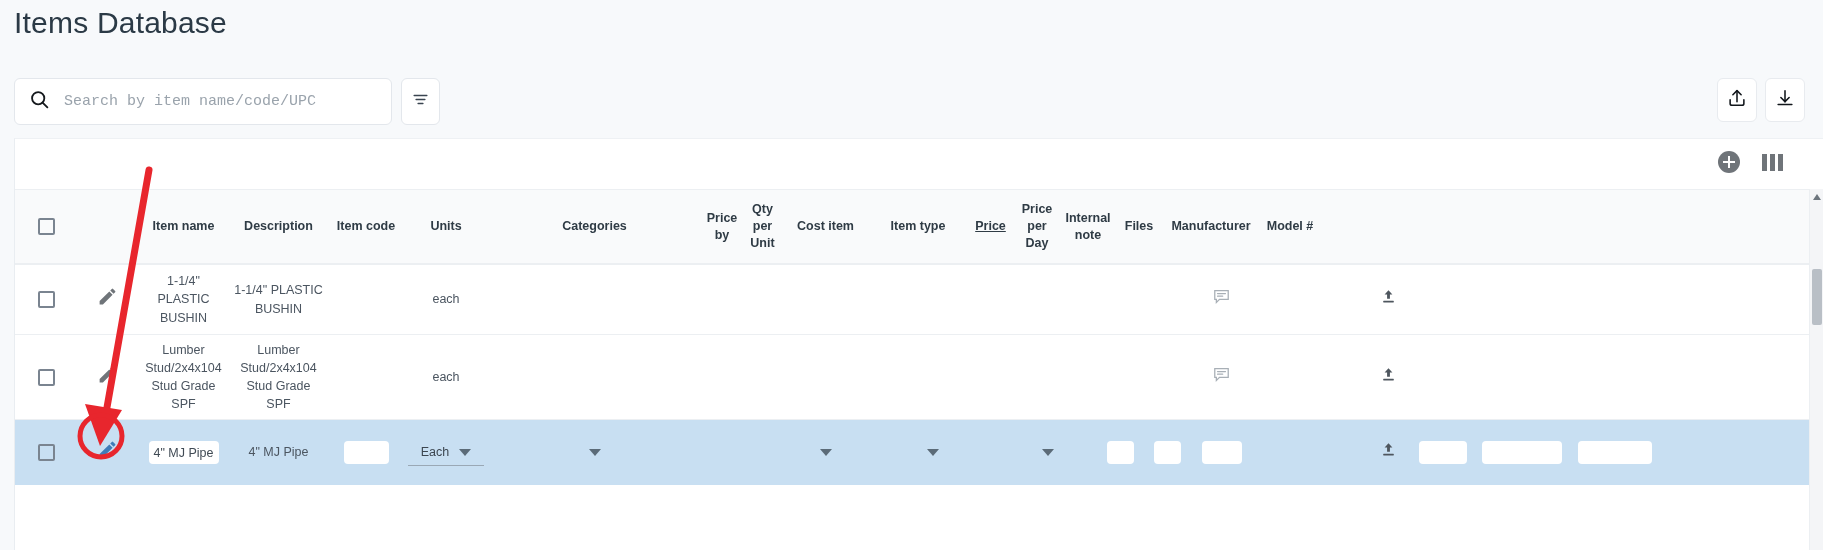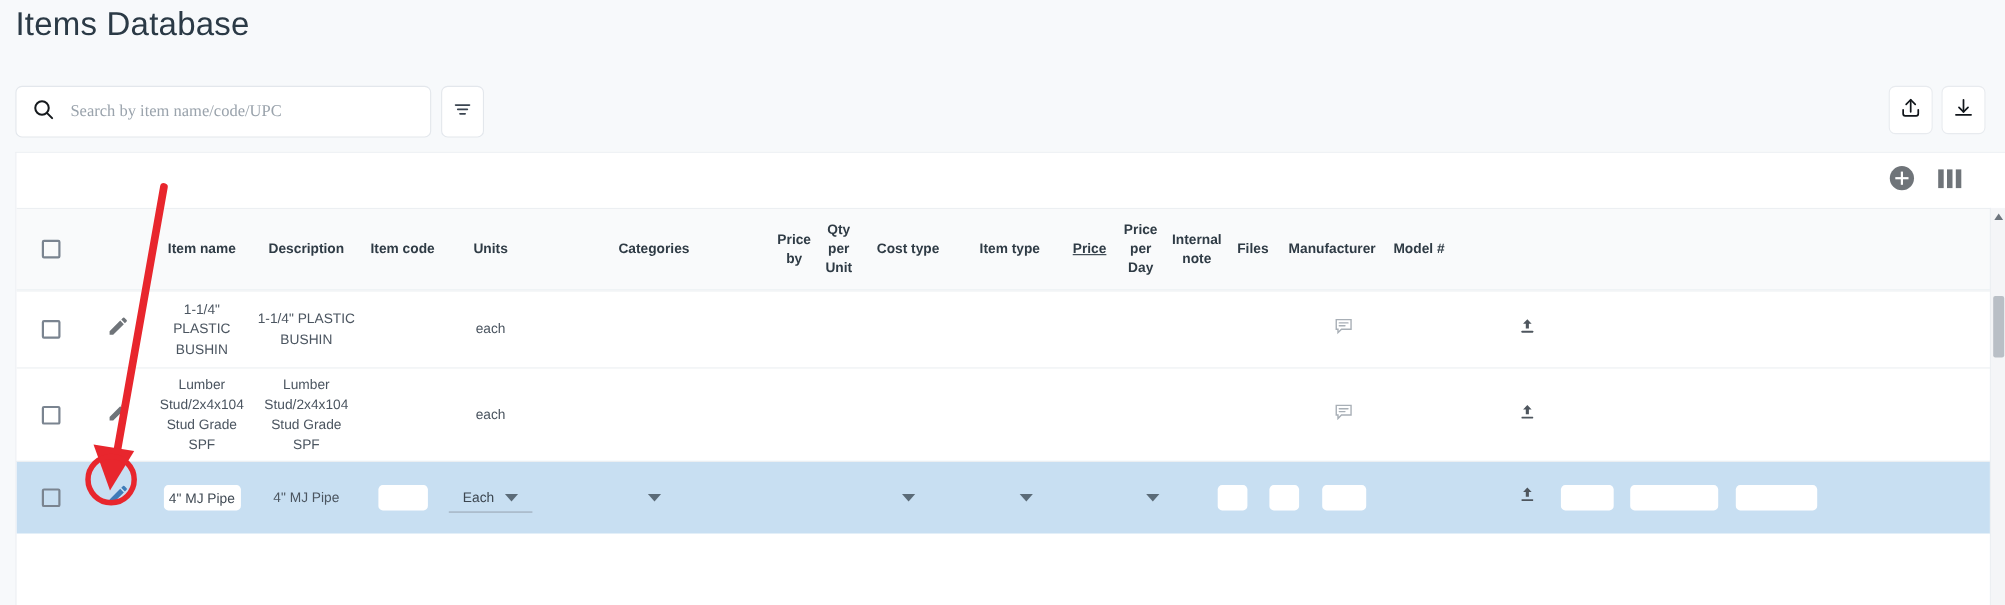--- a/index.html
+++ b/index.html
@@ -47,21 +47,21 @@
     align-items: center;
     padding: 0 14px;
     gap: 12px;
   }
   .search-input {
     border: none;
     outline: none;
     flex: 1;
     font-size: 15px;
     color: #b91c1c;
-    font-family: Liberation Serif, serif;
+    font-family: Liberation Mono, monospace;
     background: transparent;
   }
   .search-input::placeholder { color: #9aa3ac; }
 
   .filter-btn {
     position: absolute;
     left: 401px; top: 0;
     width: 39px; height: 47px;
     background: #ffffff;
     border: 1px solid #e3e7ec;
@@ -351,21 +351,21 @@
           <div class="checkbox"></div>
         </div>
         <div class="cell c-edit"></div>
         <div class="cell c-name">Item name</div>
         <div class="cell c-desc">Description</div>
         <div class="cell c-code">Item code</div>
         <div class="cell c-units">Units</div>
         <div class="cell c-cats">Categories</div>
         <div class="cell c-priceby">Price by</div>
         <div class="cell c-qty">Qty per Unit</div>
-        <div class="cell c-cost">Cost type</div>
+        <div class="cell c-cost">Cost item</div>
         <div class="cell c-itype">Item type</div>
         <div class="cell c-price">Price</div>
         <div class="cell c-ppd">Price per Day</div>
         <div class="cell c-inote">Internal note</div>
         <div class="cell c-files">Files</div>
         <div class="cell c-manu">Manufacturer</div>
         <div class="cell c-model">Model #</div>
         <div class="cell c-last"></div>
       </div>
 

